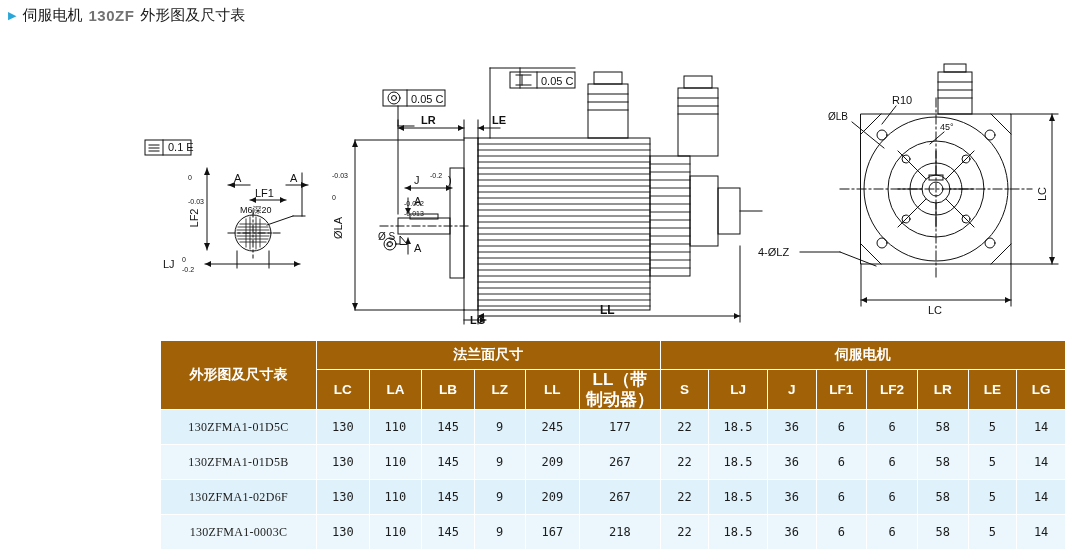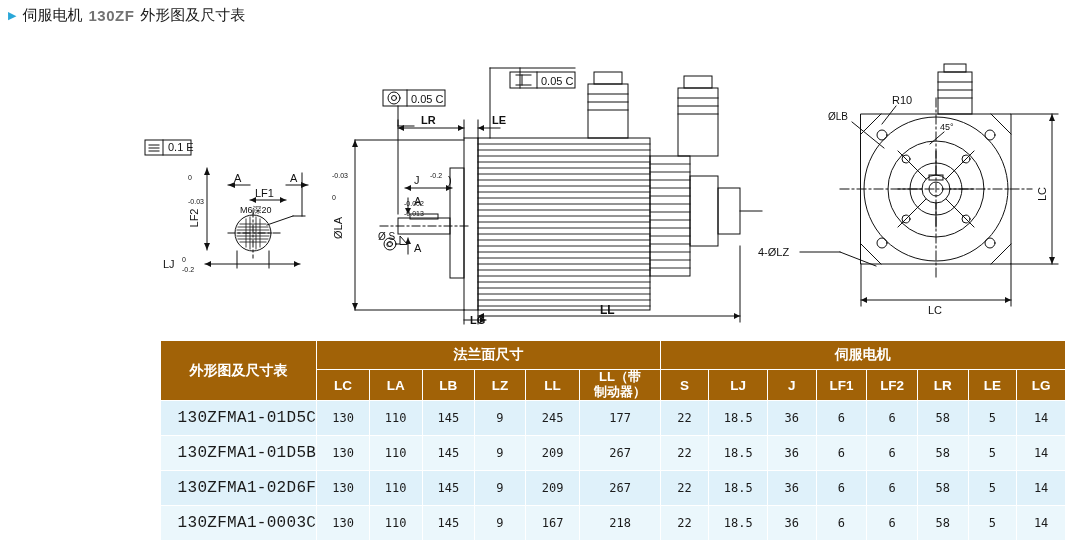--- a/index.html
+++ b/index.html
@@ -52,26 +52,25 @@
   table.spec thead th.modelhead{font-size:14px;}
   table.spec tbody td{
     background:#dff1fa;
     height:34px;
     color:#1b1b1b;
     font-size:12px;
     font-family:"DejaVu Sans Mono", monospace;
   }
   table.spec tbody tr:nth-child(even) td{background:#ebf7fc;}
   table.spec tbody td.model{
-    font-family:Liberation Mono, monospace;
+    font-family:Liberation Serif, serif;
     letter-spacing:.3px;
-    font-size:16px;
-    text-align:right;
-  }
-  .sub{font-size:13px;line-height:1.15;display:block;}
+    font-size:12px;
+  }
+  .sub{font-size:17px;line-height:1.15;display:block;}
 </style>
 </head>
 <body>
 
 <div class="page-title">
   <span class="tri">▶</span>
   <span class="t1">伺服电机</span>
   <span class="model">130ZF</span>
   <span class="t2">外形图及尺寸表</span>
 </div>

